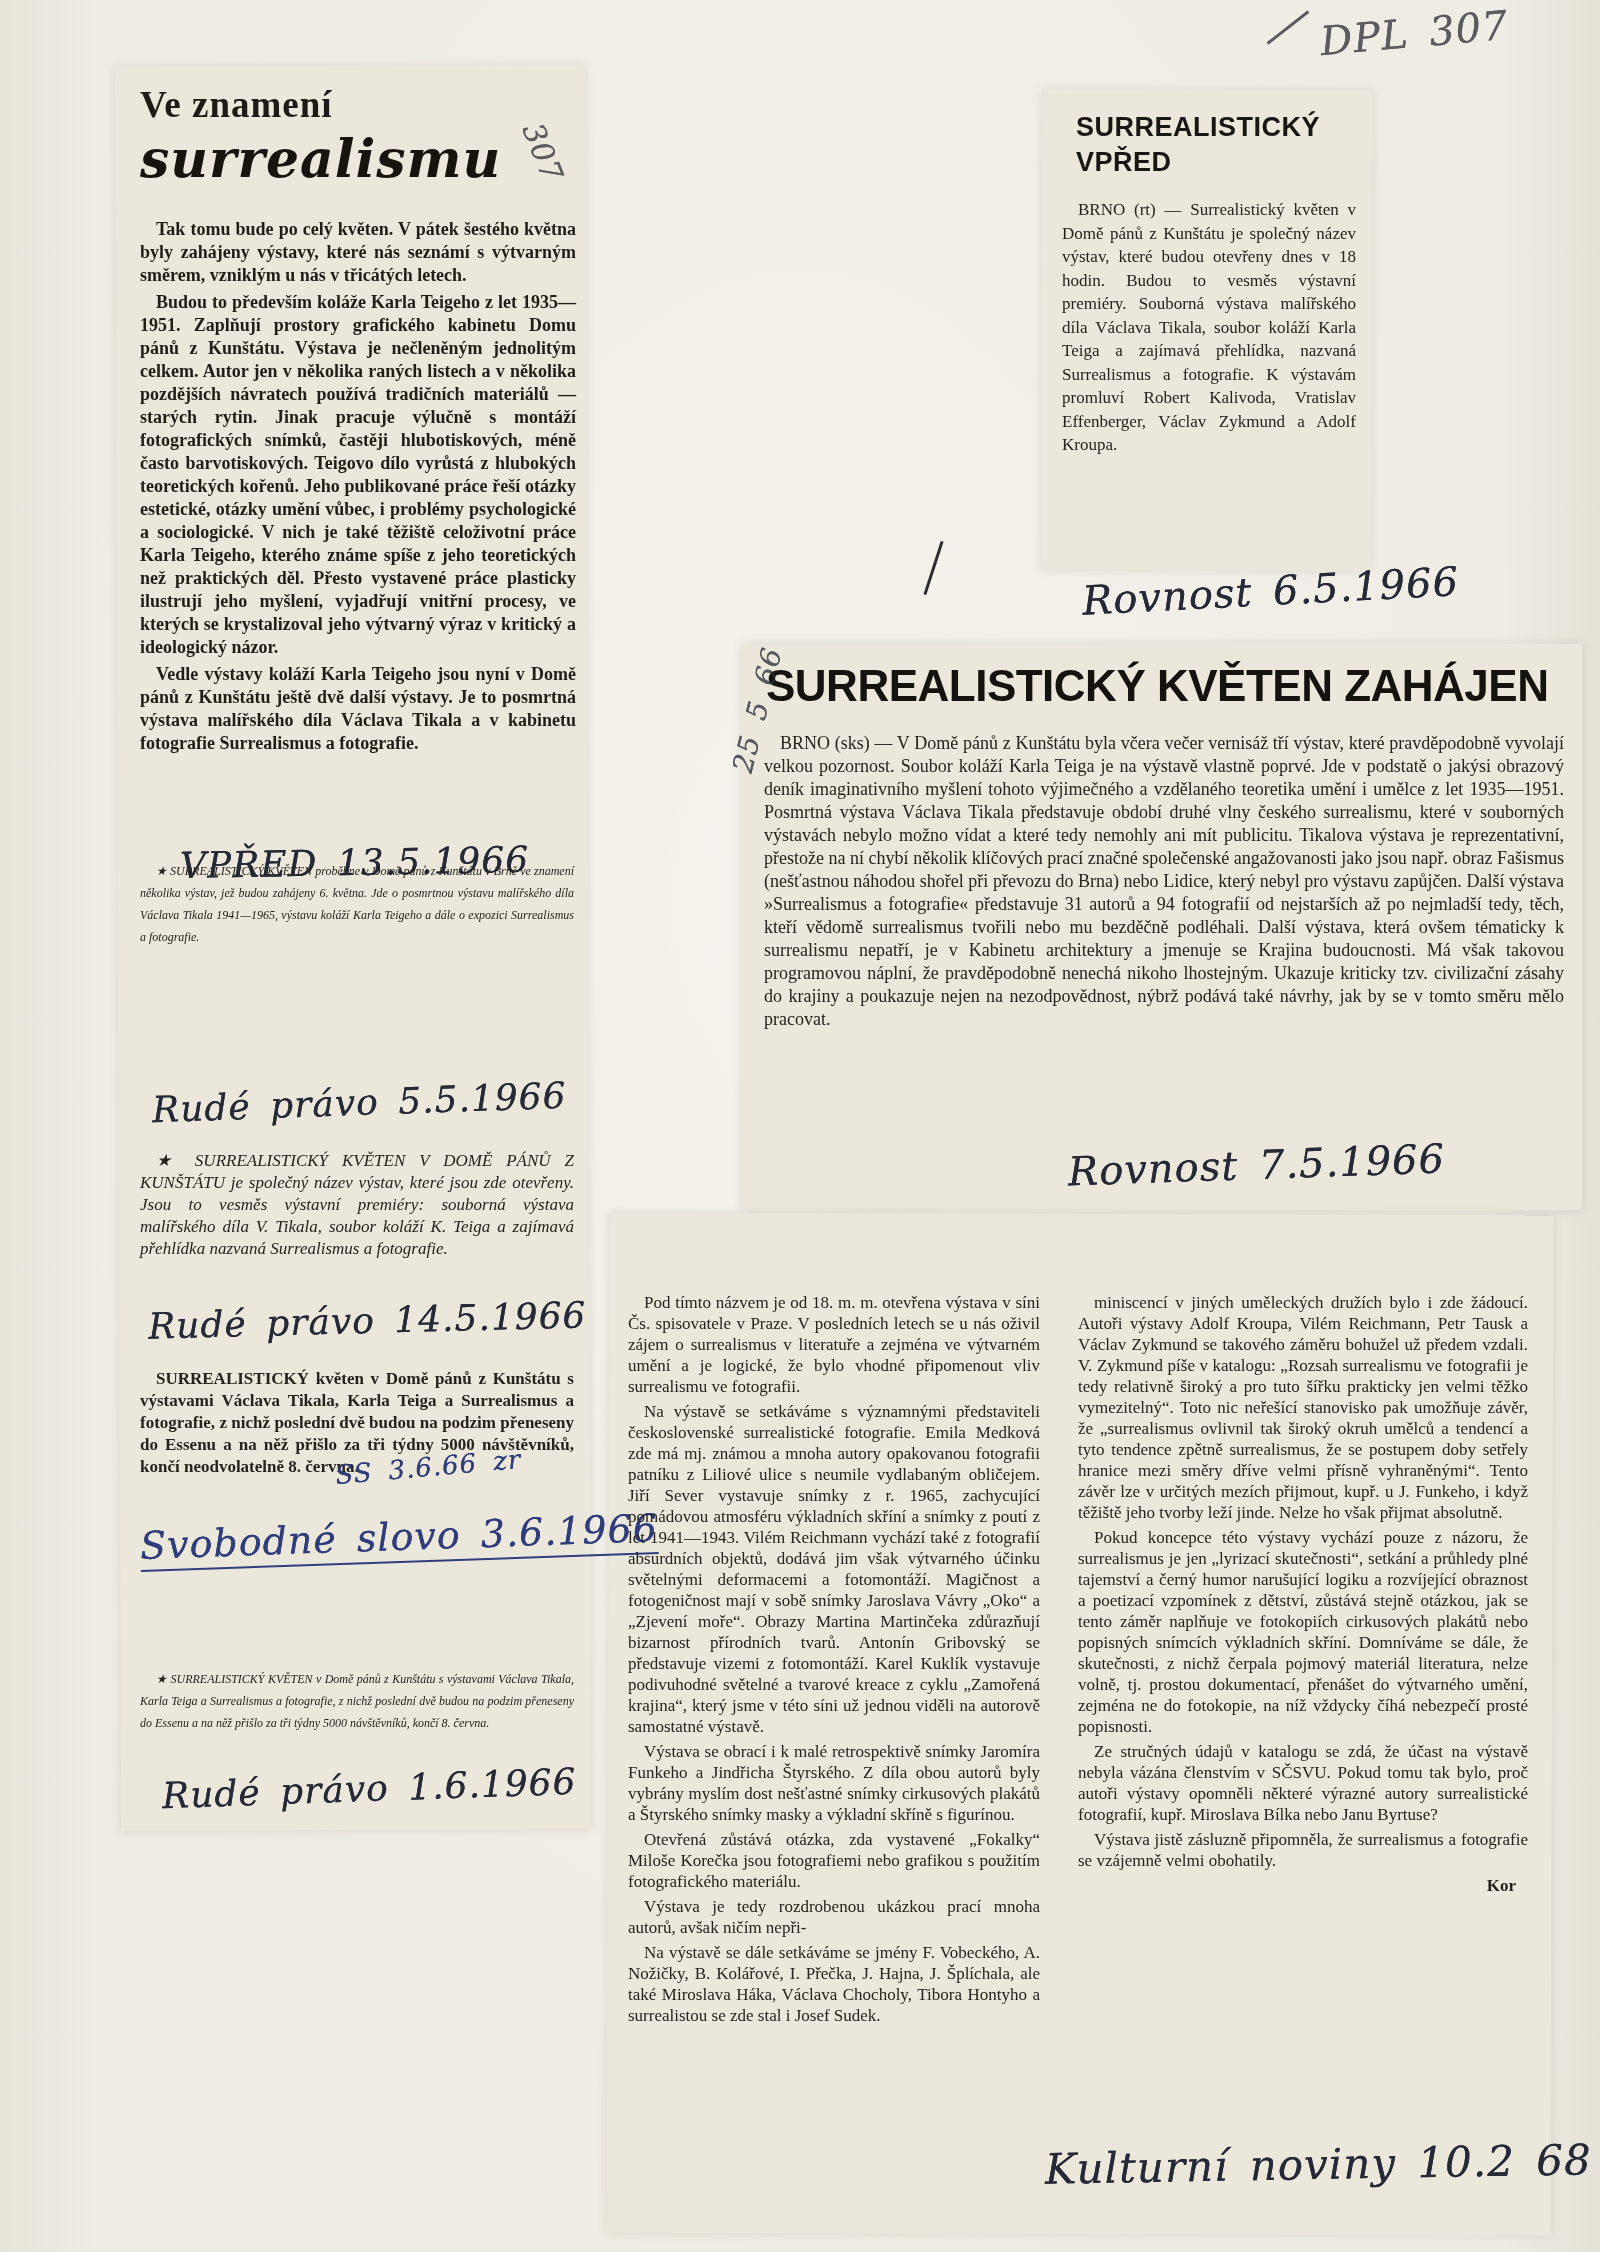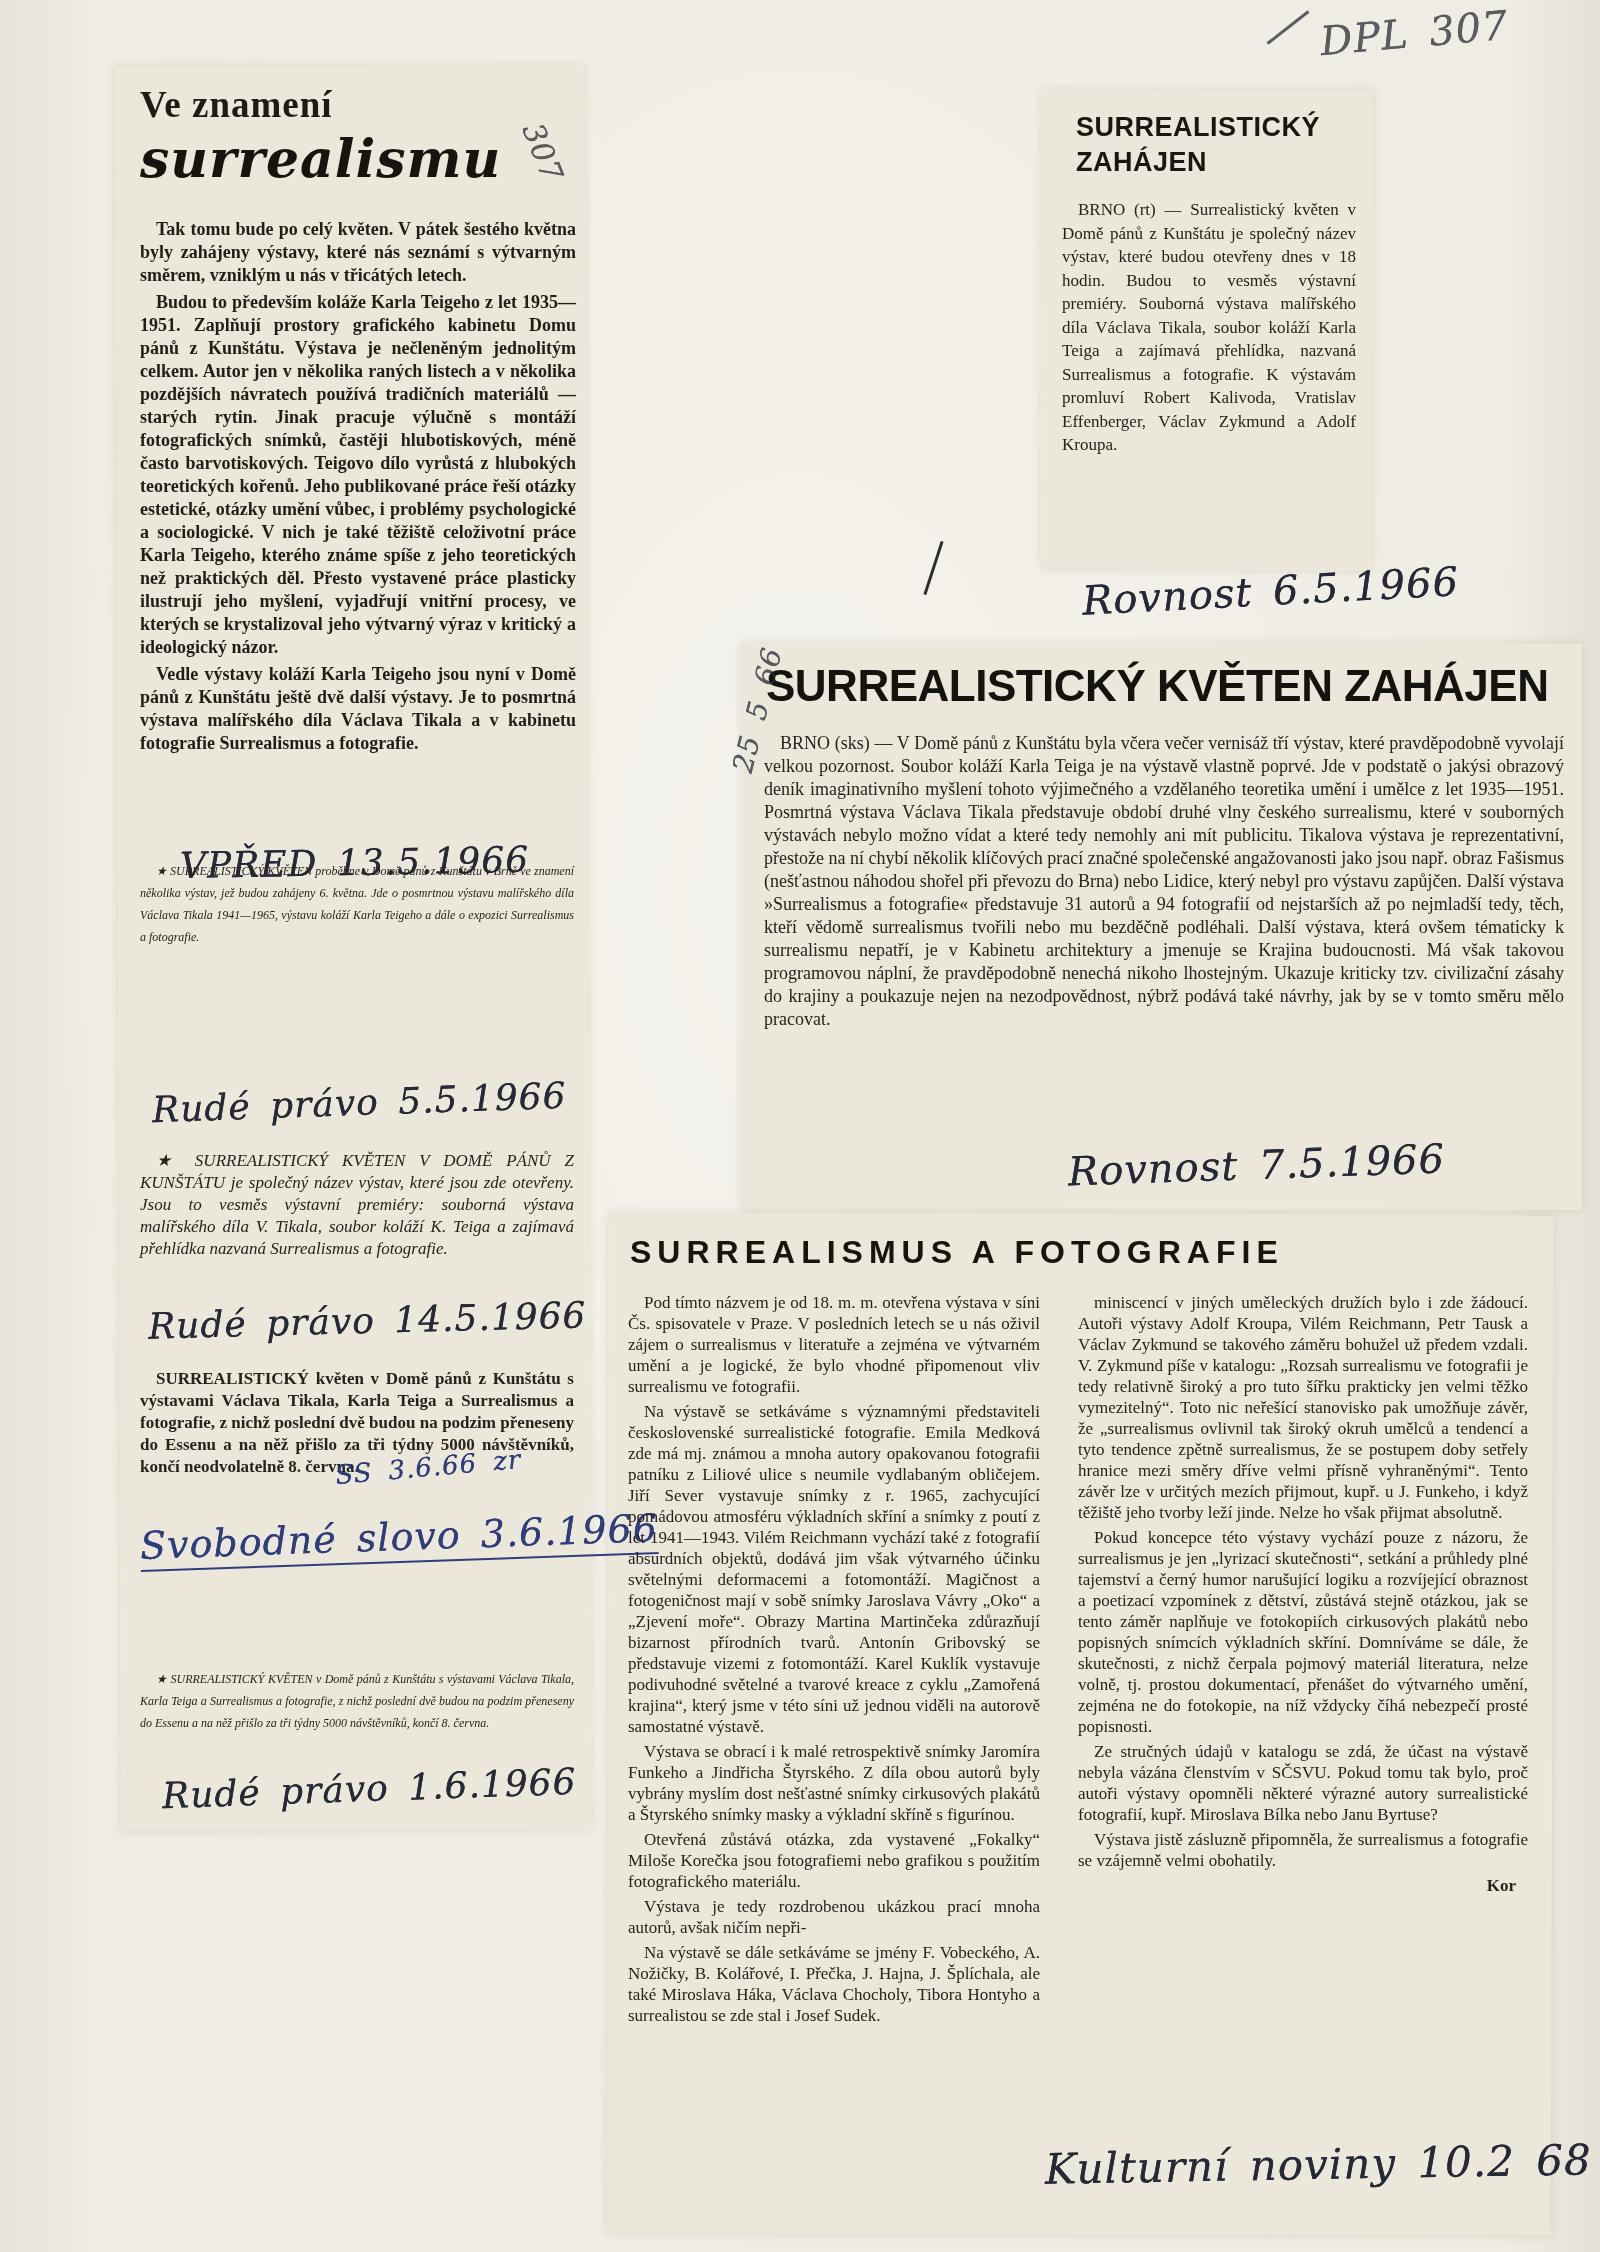--- a/index.html
+++ b/index.html
@@ -116,36 +116,35 @@
   <div id="hw-ssz" class="abs hw blue-ink">SS 3.6.66 zr</div>
   <div id="hw-ss" class="abs hw blue-ink">Svobodné slovo 3.6.1966</div>
 
   <div id="clip4" class="abs news italicnews">
     <p>★ SURREALISTICKÝ KVĚTEN v Domě pánů z Kunštátu s výstavami Václava Tikala, Karla Teiga a Surrealismus a fotografie, z nichž poslední dvě budou na podzim přeneseny do Essenu a na něž přišlo za tři týdny 5000 návštěvníků, končí 8. června.</p>
   </div>
   <div id="hw-rp3" class="abs hw">Rudé právo 1.6.1966</div>
 
   <div id="rt-head" class="abs">
     <div>SURREALISTICKÝ</div>
-    <div>ZAHÁJEN</div>
+    <div>VPŘED</div>
   </div>
   <div id="rt-body" class="abs news">
     <p>BRNO (rt) — Surrealistický květen v Domě pánů z Kunštátu je společný název výstav, které budou otevřeny dnes v 18 hodin. Budou to vesměs výstavní premiéry. Souborná výstava malířského díla Václava Tikala, soubor koláží Karla Teiga a zajímavá přehlídka, nazvaná Surrealismus a fotografie. K výstavám promluví Robert Kalivoda, Vratislav Effenberger, Václav Zykmund a Adolf Kroupa.</p>
   </div>
   <div id="slash1" class="abs"></div>
   <div id="hw-rov1" class="abs hw">Rovnost 6.5.1966</div>
 
   <div id="mid-head" class="abs">SURREALISTICKÝ KVĚTEN ZAHÁJEN</div>
   <div id="mid-body" class="abs news">
     <p>BRNO (sks) — V Domě pánů z Kunštátu byla včera večer vernisáž tří výstav, které pravděpodobně vyvolají velkou pozornost. Soubor koláží Karla Teiga je na výstavě vlastně poprvé. Jde v podstatě o jakýsi obrazový deník imaginativního myšlení tohoto výjimečného a vzdělaného teoretika umění i umělce z let 1935—1951. Posmrtná výstava Václava Tikala představuje období druhé vlny českého surrealismu, které v souborných výstavách nebylo možno vídat a které tedy nemohly ani mít publicitu. Tikalova výstava je reprezentativní, přestože na ní chybí několik klíčových prací značné společenské angažovanosti jako jsou např. obraz Fašismus (nešťastnou náhodou shořel při převozu do Brna) nebo Lidice, který nebyl pro výstavu zapůjčen. Další výstava »Surrealismus a fotografie« představuje 31 autorů a 94 fotografií od nejstarších až po nejmladší tedy, těch, kteří vědomě surrealismus tvořili nebo mu bezděčně podléhali. Další výstava, která ovšem tématicky k surrealismu nepatří, je v Kabinetu architektury a jmenuje se Krajina budoucnosti. Má však takovou programovou náplní, že pravděpodobně nenechá nikoho lhostejným. Ukazuje kriticky tzv. civilizační zásahy do krajiny a poukazuje nejen na nezodpovědnost, nýbrž podává také návrhy, jak by se v tomto směru mělo pracovat.</p>
   </div>
   <div id="hw-vert" class="abs hw">25 5 66</div>
   <div id="hw-rov2" class="abs hw">Rovnost 7.5.1966</div>
 
-  <div id="foto-head" class="abs">SURREALISMUS A FOTOGRAFIE</div>
   <div id="foto-col1" class="abs news">
     <p>Pod tímto názvem je od 18. m. m. otevřena výstava v síni Čs. spisovatele v Praze. V posledních letech se u nás oživil zájem o surrealismus v literatuře a zejména ve výtvarném umění a je logické, že bylo vhodné připomenout vliv surrealismu ve fotografii.</p>
     <p>Na výstavě se setkáváme s významnými představiteli československé surrealistické fotografie. Emila Medková zde má mj. známou a mnoha autory opakovanou fotografii patníku z Liliové ulice s neumile vydlabaným obličejem. Jiří Sever vystavuje snímky z r. 1965, zachycující pomádovou atmosféru výkladních skříní a snímky z poutí z let 1941—1943. Vilém Reichmann vychází také z fotografií absurdních objektů, dodává jim však výtvarného účinku světelnými deformacemi a fotomontáží. Magičnost a fotogeničnost mají v sobě snímky Jaroslava Vávry „Oko“ a „Zjevení moře“. Obrazy Martina Martinčeka zdůrazňují bizarnost přírodních tvarů. Antonín Gribovský se představuje vizemi z fotomontáží. Karel Kuklík vystavuje podivuhodné světelné a tvarové kreace z cyklu „Zamořená krajina“, který jsme v této síni už jednou viděli na autorově samostatné výstavě.</p>
     <p>Výstava se obrací i k malé retrospektivě snímky Jaromíra Funkeho a Jindřicha Štyrského. Z díla obou autorů byly vybrány myslím dost nešťastné snímky cirkusových plakátů a Štyrského snímky masky a výkladní skříně s figurínou.</p>
     <p>Otevřená zůstává otázka, zda vystavené „Fokalky“ Miloše Korečka jsou fotografiemi nebo grafikou s použitím fotografického materiálu.</p>
     <p>Výstava je tedy rozdrobenou ukázkou prací mnoha autorů, avšak ničím nepři-</p>
     <p>Na výstavě se dále setkáváme se jmény F. Vobeckého, A. Nožičky, B. Kolářové, I. Přečka, J. Hajna, J. Šplíchala, ale také Miroslava Háka, Václava Chocholy, Tibora Hontyho a surrealistou se zde stal i Josef Sudek.</p>
   </div>
   <div id="foto-col2" class="abs news">
     <p>miniscencí v jiných uměleckých družích bylo i zde žádoucí. Autoři výstavy Adolf Kroupa, Vilém Reichmann, Petr Tausk a Václav Zykmund se takového záměru bohužel už předem vzdali. V. Zykmund píše v katalogu: „Rozsah surrealismu ve fotografii je tedy relativně široký a pro tuto šířku prakticky jen velmi těžko vymezitelný“. Toto nic neřešící stanovisko pak umožňuje závěr, že „surrealismus ovlivnil tak široký okruh umělců a tendencí a tyto tendence zpětně surrealismus, že se postupem doby setřely hranice mezi směry dříve velmi přísně vyhraněnými“. Tento závěr lze v určitých mezích přijmout, kupř. u J. Funkeho, i když těžiště jeho tvorby leží jinde. Nelze ho však přijmat absolutně.</p>

